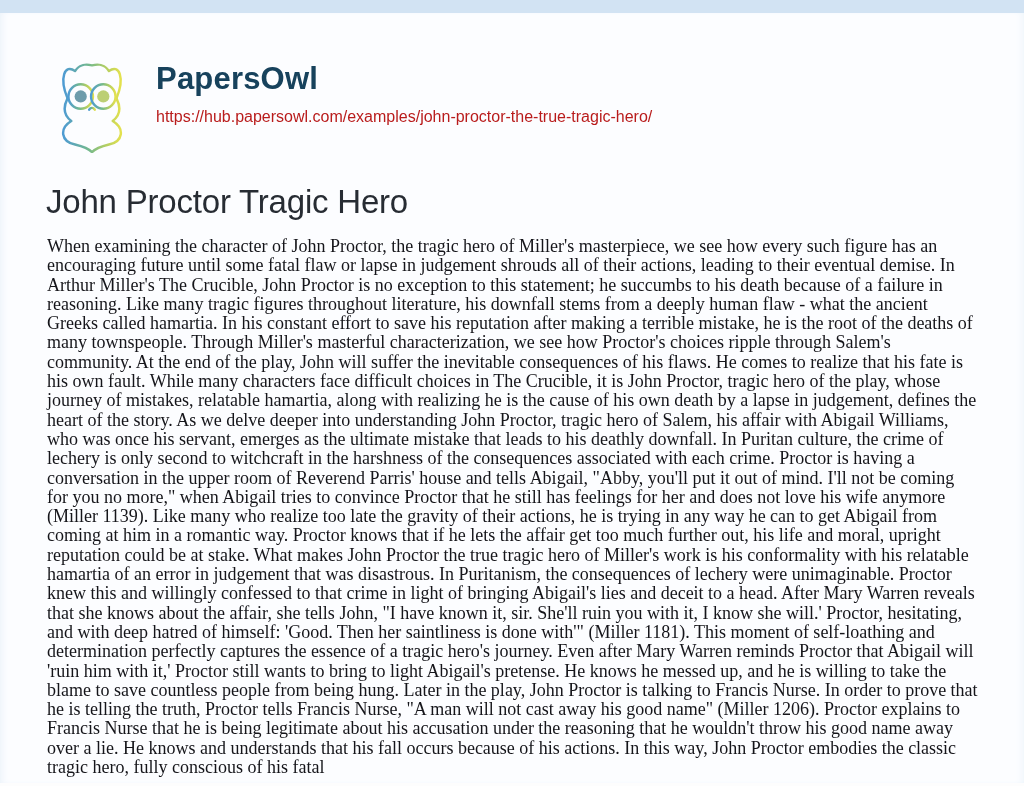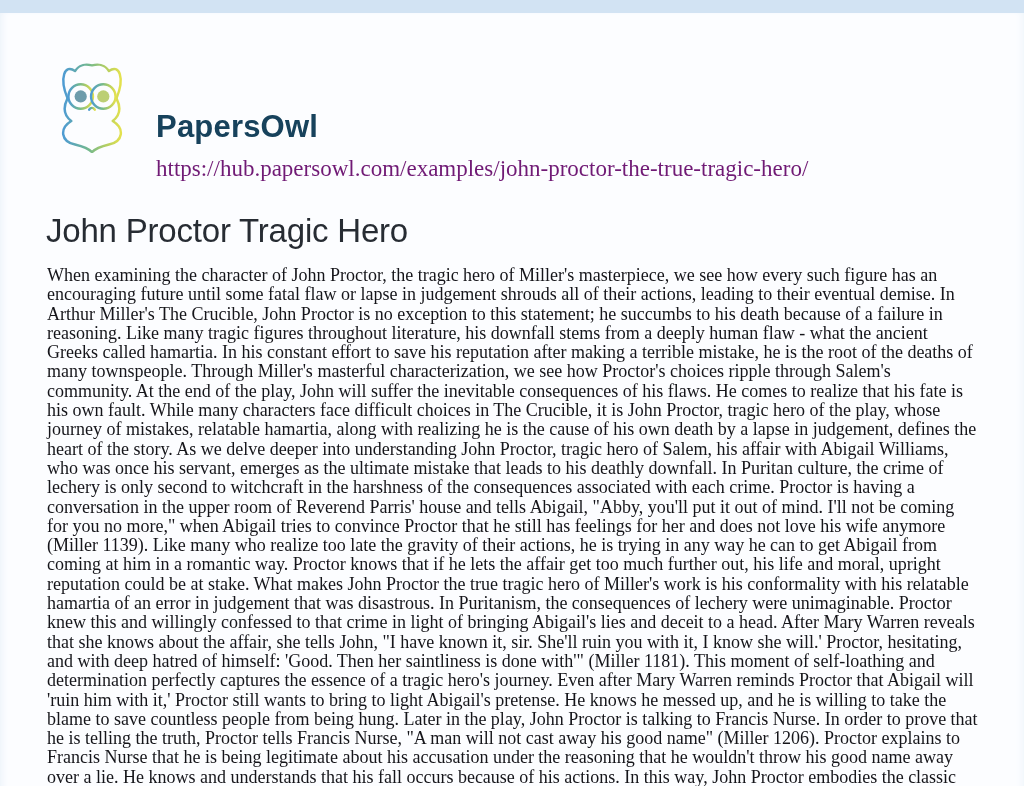--- a/index.html
+++ b/index.html
@@ -11,29 +11,29 @@
   }
   .top-band { flex:none; height:13px; background:#d2e3f3; }
   .card {
     flex:1; display:flex; flex-direction:column;
     background:#fcfdff;
     box-shadow: inset 6px 0 10px -6px #e4eef7, inset -6px 0 10px -6px #e9f2f9;
   }
   .site-header { display:flex; align-items:flex-start; margin:42px 46px 0 44px; }
   .logo { flex:none; width:96px; height:98px; }
   .logo svg { width:96px; height:98px; display:block; }
-  .brand-block { margin-left:16px; padding-top:6px;margin-top:48px; }
+  .brand-block { margin-left:16px; padding-top:6px; }
   .brand {
     font-size:31px; font-weight:700; color:#17425c; letter-spacing:0.2px;
     font-family:"Liberation Sans", sans-serif;
   }
   .url {
     display:block; margin-top:11px;
-    font-size:23px; color:#701a75; text-decoration:none;
-    font-family:Liberation Serif, serif;
+    font-size:16px; color:#b91c1c; text-decoration:none;
+    font-family:Liberation Sans, sans-serif;
   }
   .essay-title {
     margin:30px 46px 0 46px;
     font-size:33px; font-weight:400; color:#272c33; letter-spacing:-0.2px;
   }
   .essay {
     margin:16px 45px 0 47px;
     font-family:"Liberation Serif", serif;
     font-size:18px; line-height:19.3px; color:#15151a;
     text-align:left;

